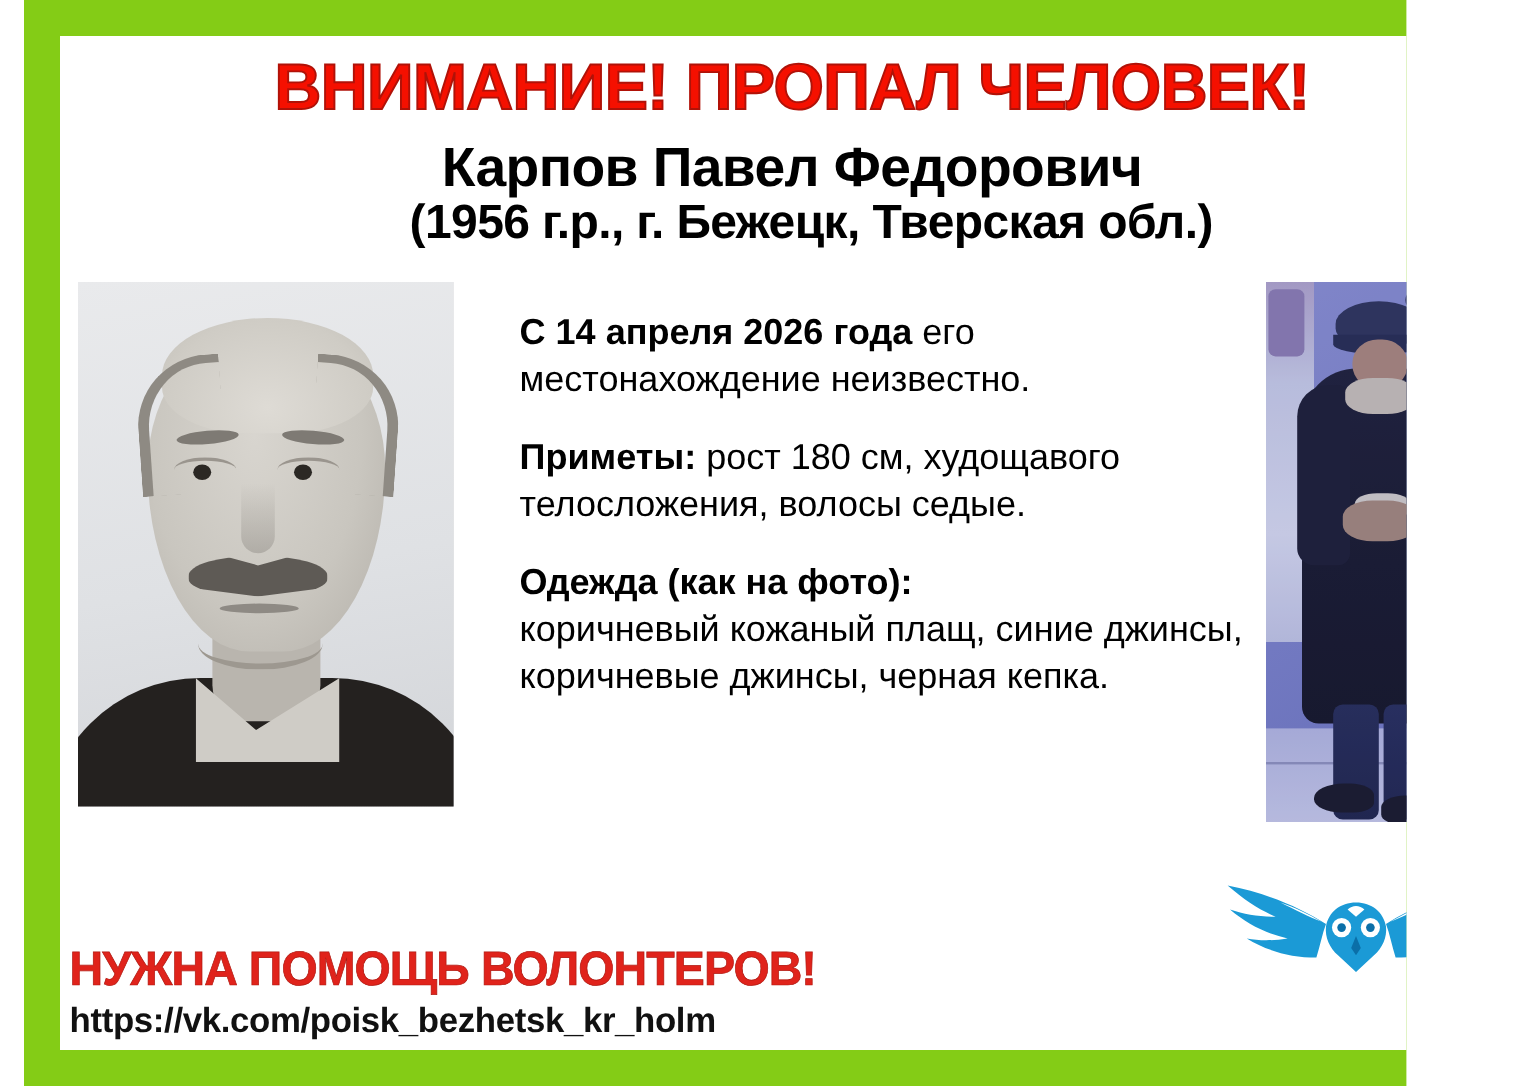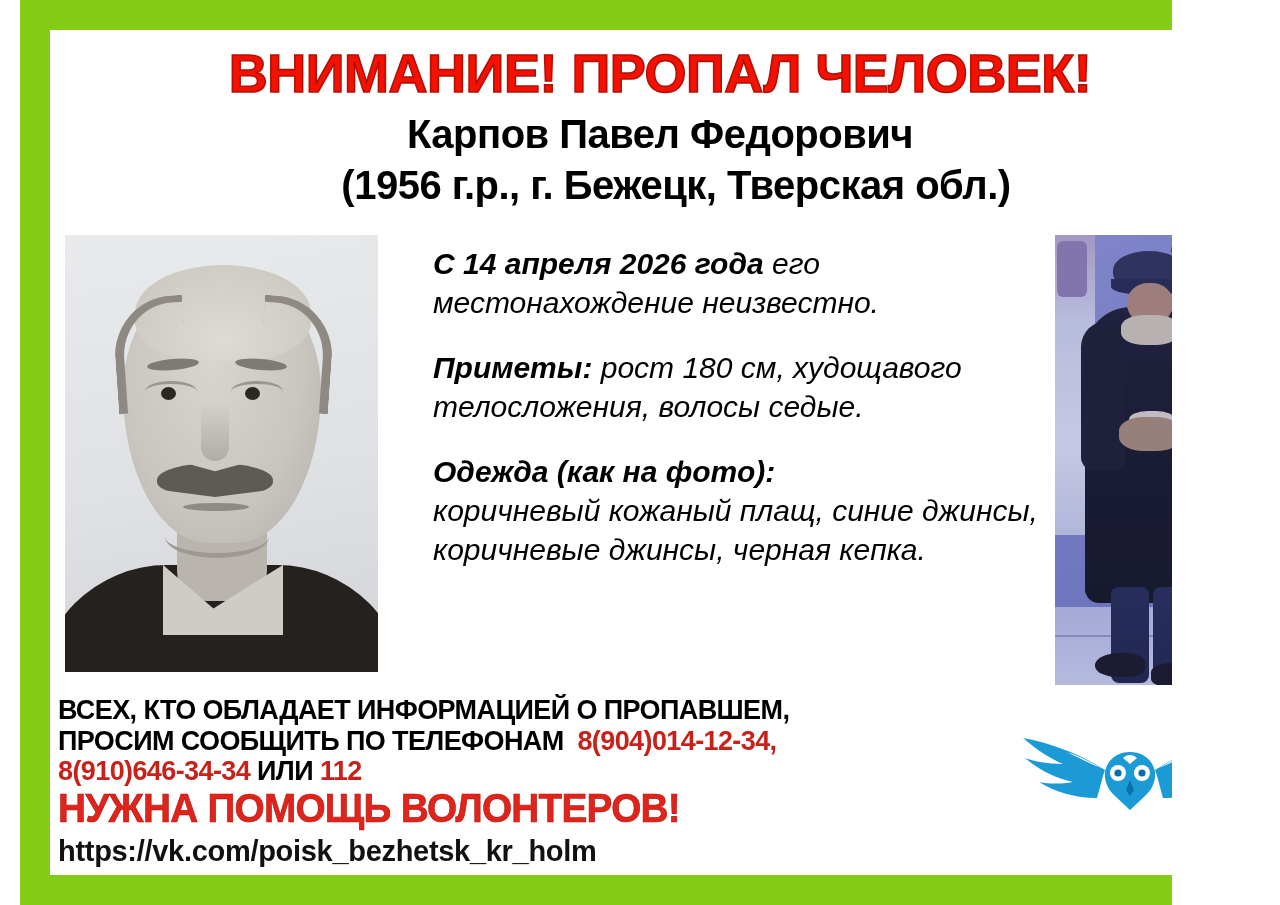--- a/index.html
+++ b/index.html
@@ -43,21 +43,21 @@
     letter-spacing: -0.5px;
     -webkit-text-stroke: 1.6px #b01208;
     white-space: nowrap;
   }
   .name-line {
     position: absolute;
     left: 0;
     top: 82px;
     width: 100%;
     text-align: center;
-    font-size: 40px;
+    font-size: 46px;
     font-weight: bold;
     color: #000000;
     letter-spacing: -0.5px;
     white-space: nowrap;
   }
   .birth-line {
     position: absolute;
     left: 0;
     top: 133px;
     width: 100%;
@@ -190,23 +190,22 @@
     left: 100px; top: 280px;
     width: 104px; height: 38px;
     border-bottom: 5px solid #9d9890;
     border-radius: 0 0 60% 60%;
   }
 
   
   .body-col {
     position: absolute;
     left: 383px;
-    top: 214px;
+    top: 228px;
     width: 625px;
-    font-style: italic;
   }
   .para {
     font-size: 30px;
     line-height: 1.30;
     color: #000000;
     margin: 0 0 26px 0;
   }
   .para:last-child { margin-bottom: 0; }
   .para b { font-weight: bold; }
 
@@ -439,25 +438,20 @@
       <div class="c-item"></div>
       <div class="c-item2"></div>
       <div class="c-hands"></div>
       <div class="c-jeans-l"></div>
       <div class="c-jeans-r"></div>
       <div class="c-shoe-l"></div>
       <div class="c-shoe-r"></div>
       <div class="c-tint"></div>
     </div>
 
-    <div class="contact">
-      <div class="contact-line">ВСЕХ, КТО ОБЛАДАЕТ ИНФОРМАЦИЕЙ О ПРОПАВШЕМ,</div>
-      <div class="contact-line"><span>ПРОСИМ СООБЩИТЬ ПО ТЕЛЕФОНАМ</span>&nbsp; <span class="phone">8(904)014-12-34,</span></div>
-      <div class="contact-line"><span class="phone">8(910)646-34-34</span> <span>ИЛИ</span> <span class="phone">112</span></div>
-    </div>
 
     <div class="volunteers">НУЖНА ПОМОЩЬ ВОЛОНТЕРОВ!</div>
     <div class="url">https://vk.com/poisk_bezhetsk_kr_holm</div>
 
     <svg class="owl" viewBox="0 0 250 112">
       <g fill="#1b9ad6">
         <path d="M125 34 C112 34 102 42 100 54 C99 63 103 72 110 78 L125 92 L140 78 C147 72 151 63 150 54 C148 42 138 34 125 34 Z"></path>
         <path d="M100 52 C78 38 50 26 18 20 C32 32 44 40 58 46 C44 46 32 44 20 40 C34 52 50 60 68 64 C56 66 44 66 34 64 C50 74 70 80 92 80 C95 70 97 60 100 52 Z"></path>
         <path d="M150 52 C172 38 200 26 232 20 C218 32 206 40 192 46 C206 46 218 44 230 40 C216 52 200 60 182 64 C194 66 206 66 216 64 C200 74 180 80 158 80 C155 70 153 60 150 52 Z"></path>
       </g>

